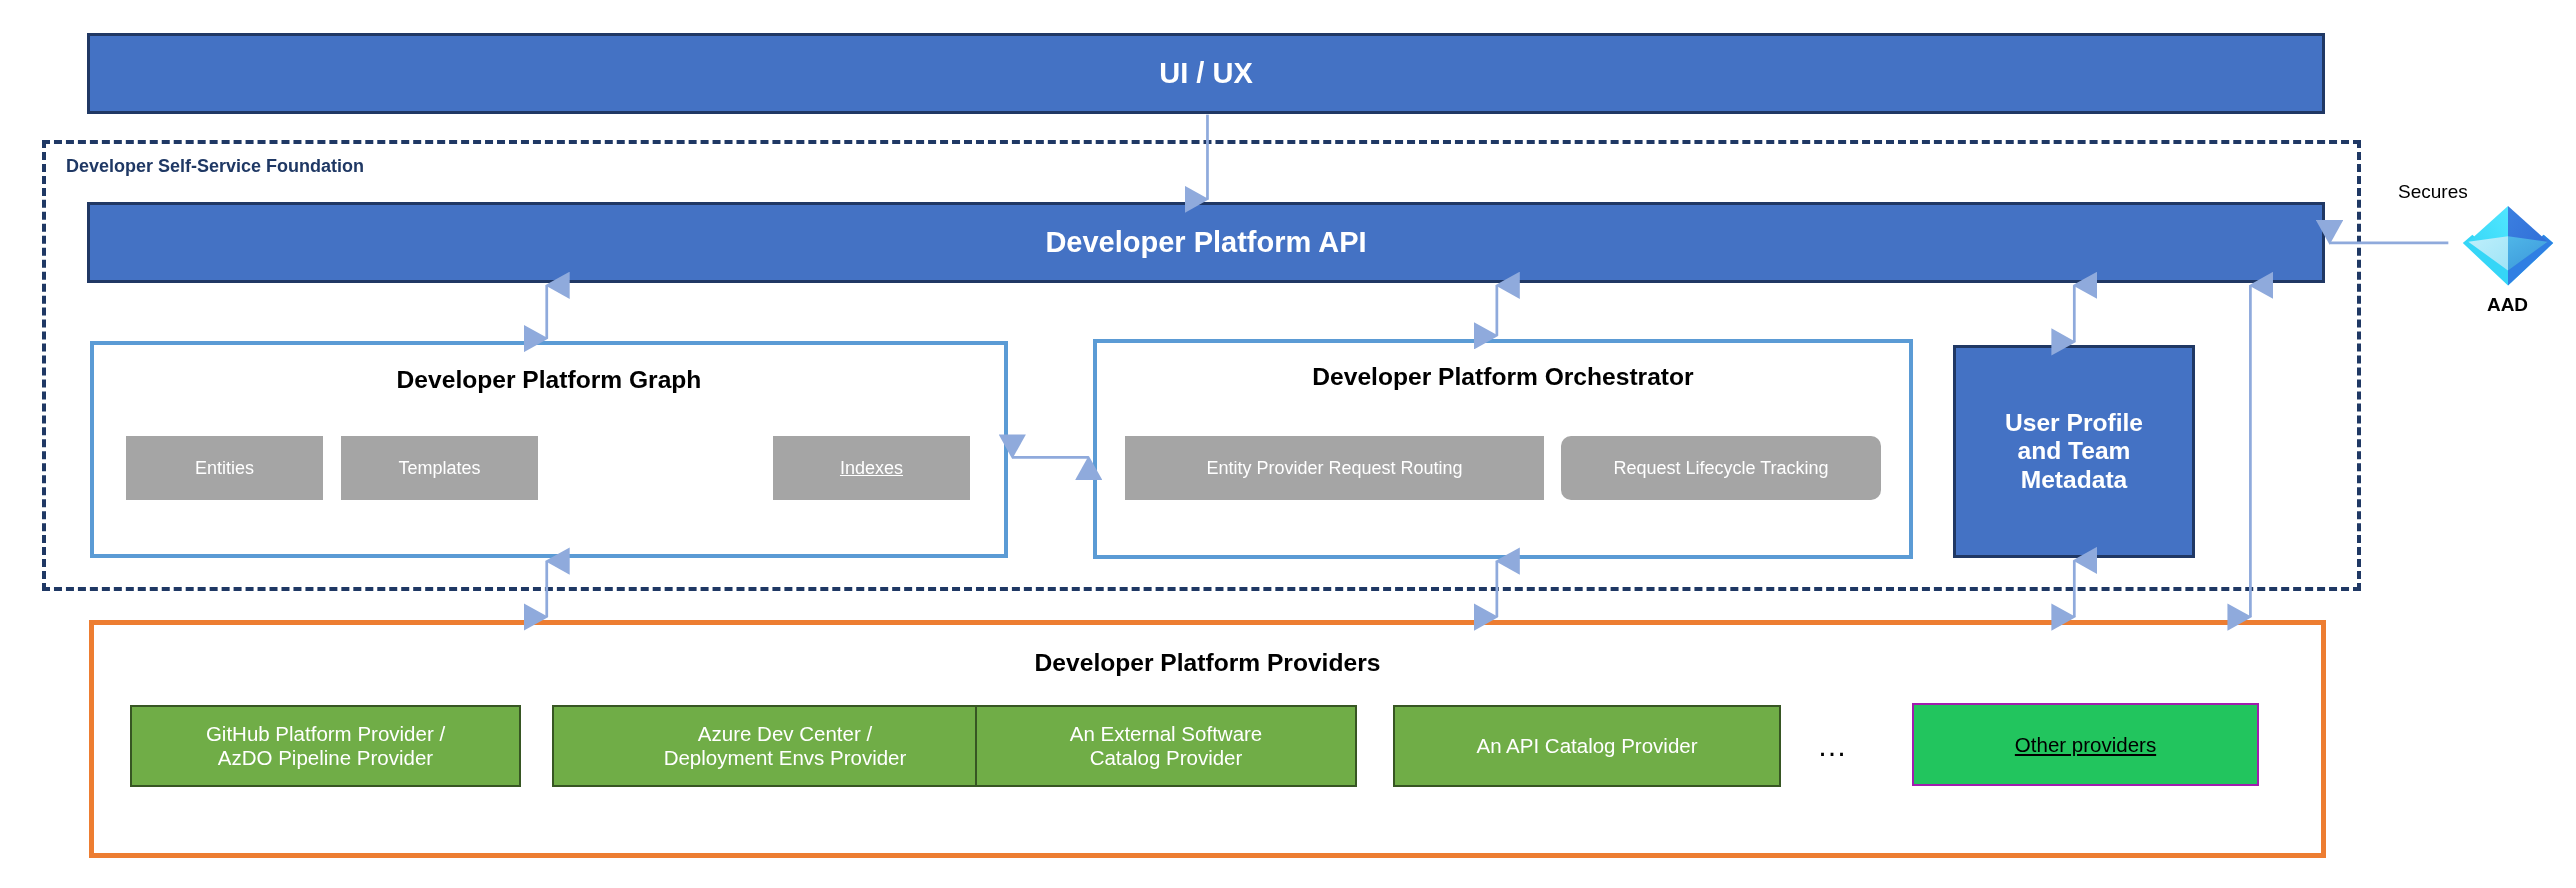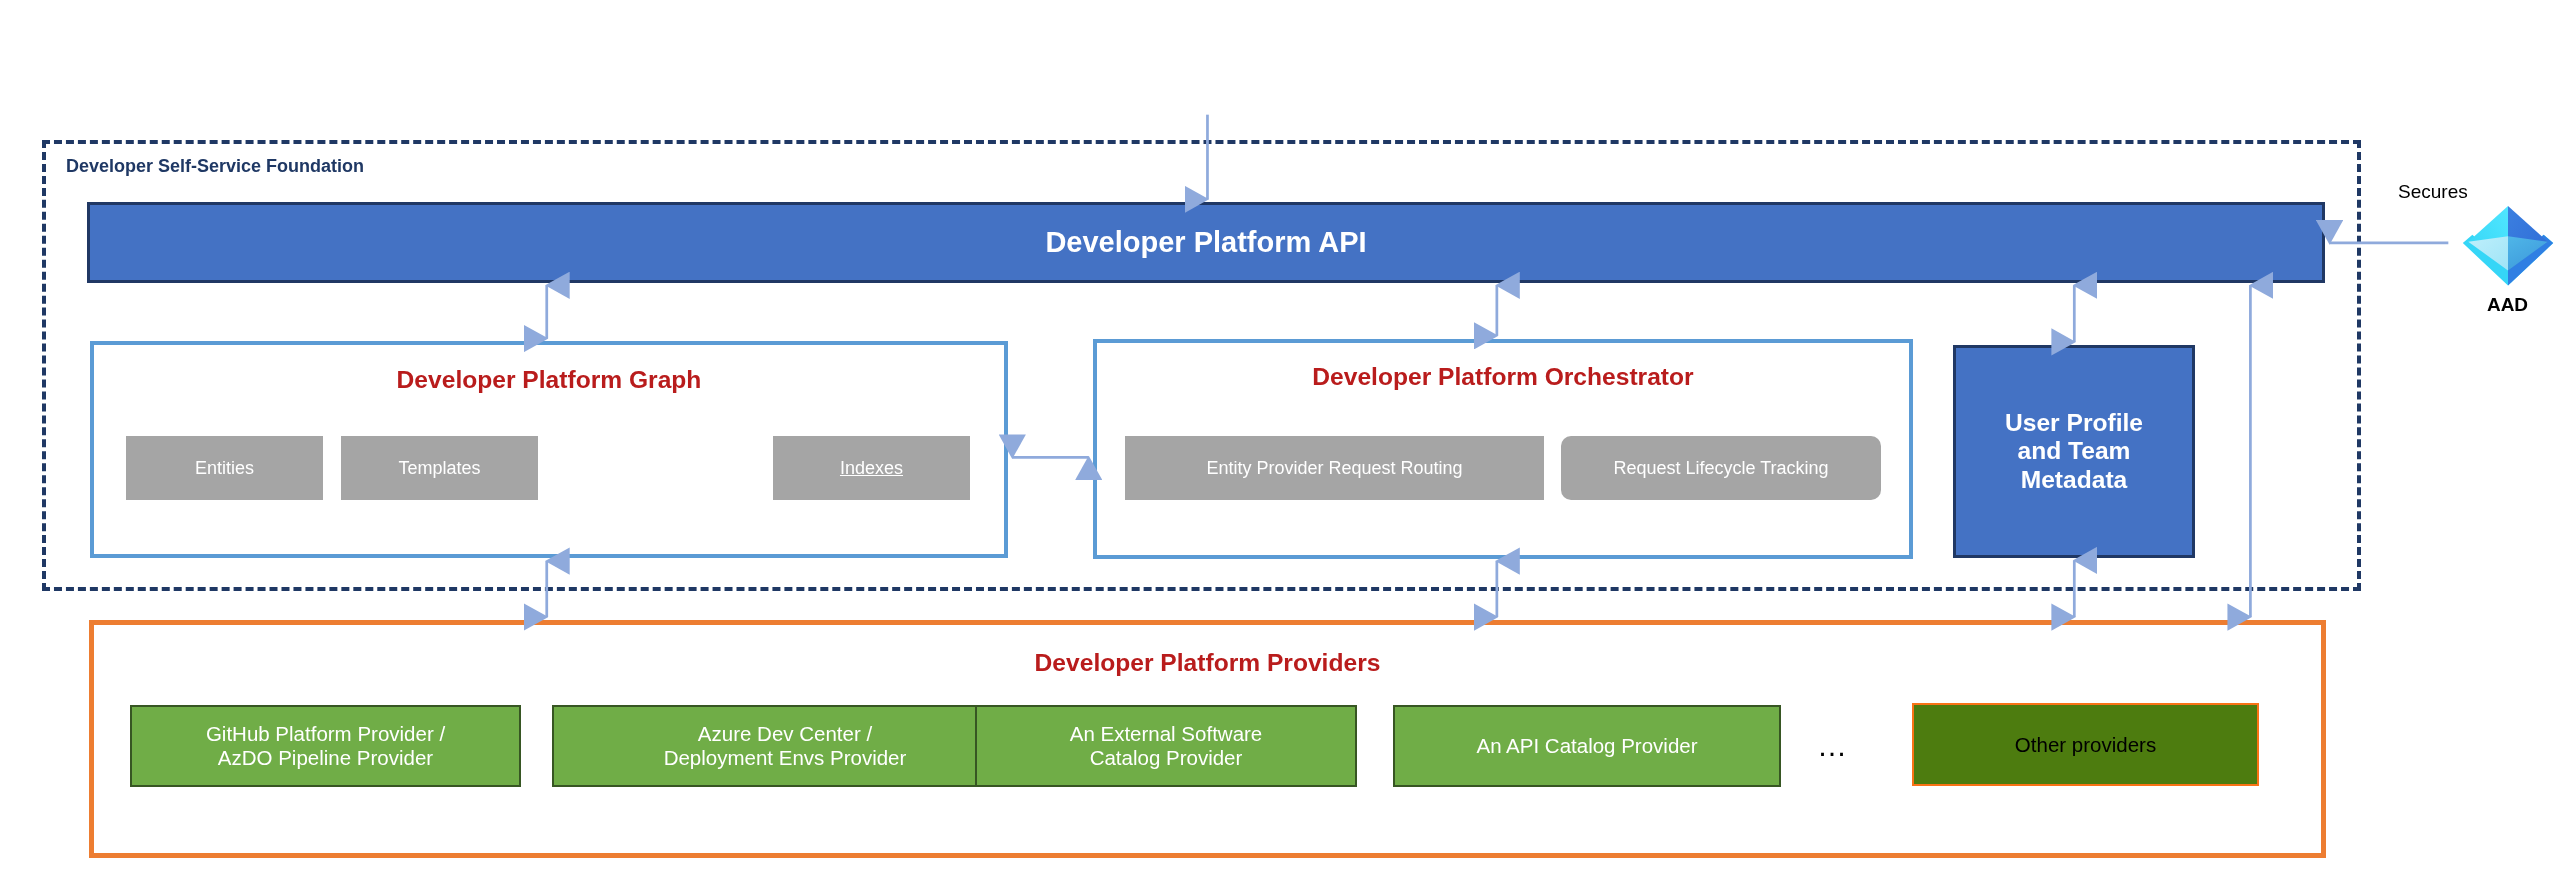--- a/index.html
+++ b/index.html
@@ -58,23 +58,24 @@
     border: 5.5px solid #ED7D31;
   }
 
   
   .card-green {
     background: #70AD47;
     border: 2.7px solid #375623;
     color: #ffffff;
   }
   .card-green-light {
-    background: #4d7c0f;
-    border: 2px solid #f97316;
-    color: #000000;
+    background: #22c55e;
+    border: 2px solid #a21caf;
+    color: #000000;
+    text-decoration: underline;
   }
 
   
   .group-dashed {
     position: absolute;
     box-sizing: border-box;
     border: 4.1px dashed #1F3864;
     background: transparent;
   }
 
@@ -85,21 +86,21 @@
     position: absolute;
     font-size: 18px;
     font-weight: bold;
     color: #1F3864;
     white-space: nowrap;
   }
   .section-title {
     position: absolute;
     font-size: 24.6px;
     font-weight: bold;
-    color: #b91c1c;
+    color: #000000;
     text-align: center;
     white-space: nowrap;
   }
   .chip-text { font-size: 18px; }
   .card-text { font-size: 20.5px; }
   .plain-text {
     position: absolute;
     font-size: 19px;
     color: #000000;
     white-space: nowrap;
@@ -123,20 +124,23 @@
     color: #000000;
     margin-top: 1.4px;
     text-align: center;
   }
 </style>
 </head>
 <body>
 
 <div id="canvas">
 
+  <div class="box box-blue title-xl" style="left:87px; top:33px; width:2238px; height:81px;">
+    <span>UI / UX</span>
+  </div>
 
   <div class="group-dashed" style="left:42px; top:140px; width:2319px; height:451px;"></div>
   <div class="label-group" style="left:66px; top:156px;">Developer Self-Service Foundation</div>
 
   <div class="box box-blue title-xl" style="left:87px; top:202px; width:2238px; height:81px;">
     <span>Developer Platform API</span>
   </div>
 
   <div class="box box-outline-blue" style="left:90px; top:341px; width:918px; height:217px;"></div>
   <div class="section-title" style="left:90px; top:366px; width:918px;">Developer Platform Graph</div>

